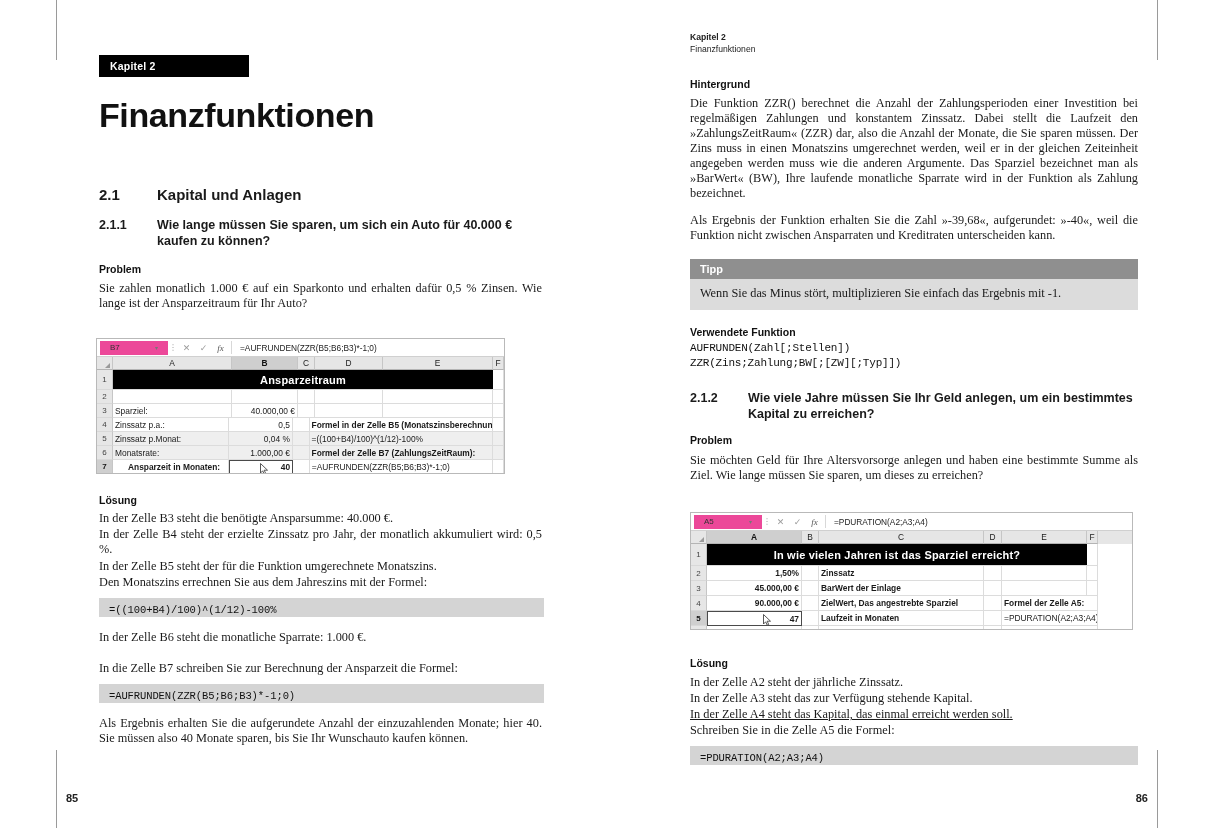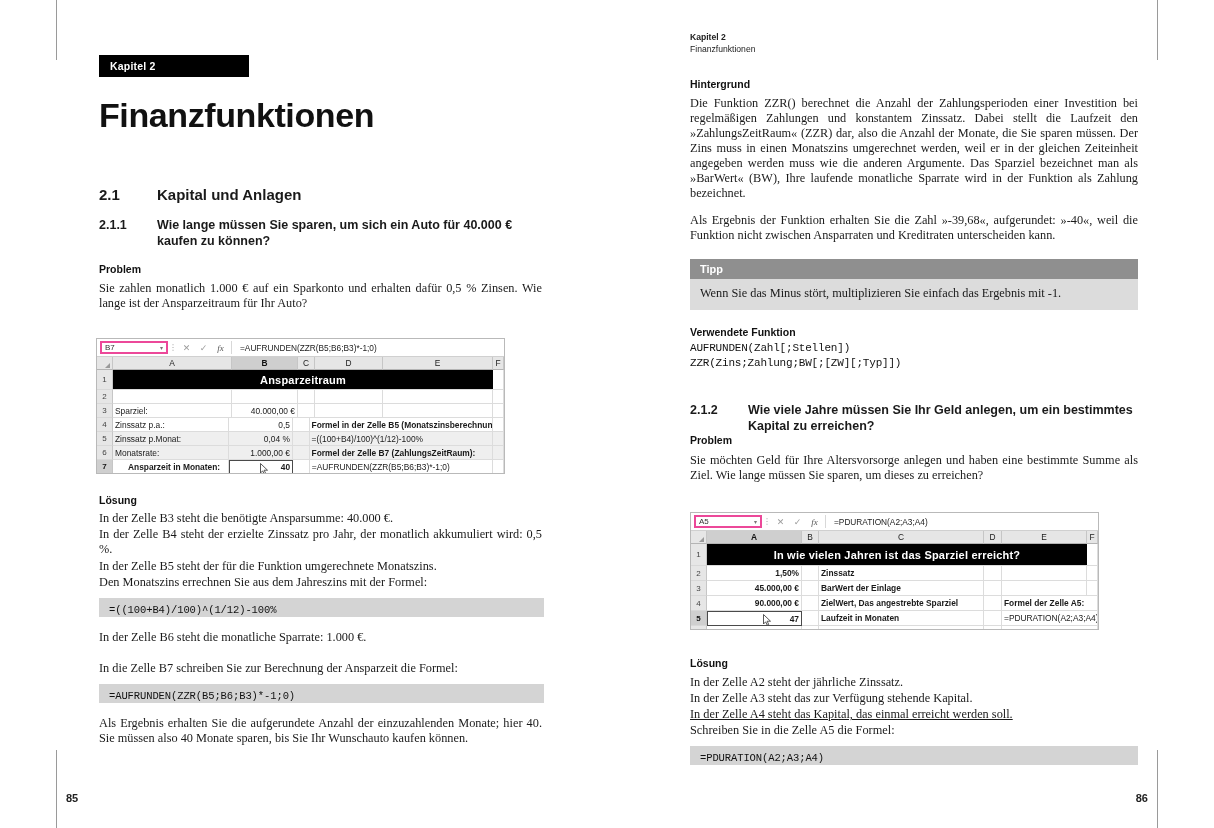--- a/index.html
+++ b/index.html
@@ -116,21 +116,21 @@
   .xl-formula-bar {
     display: flex; align-items: center;
     height: 17px;
     background: #ffffff;
     border-bottom: 1px solid #d0d0d0;
     font-size: 8px;
     color: #444;
   }
   .xl-namebox {
     width: 68px; height: 13px; margin: 2px 0 2px 3px;
-    border: 2px solid #ec4899;
+    border: 7px solid #ec4899;
     background: #fff;
     display: flex; align-items: center; justify-content: space-between;
     padding: 0 3px; box-sizing: border-box;
     font-size: 8px; color: #333;
   }
   .xl-namebox .caret { font-size: 6px; color: #777; }
   .xl-dots { width: 10px; text-align: center; color: #9a9a9a; font-size: 8px; letter-spacing:0; }
   .xl-ico { width: 17px; text-align: center; color: #9c9c9c; font-size: 9px; }
   .xl-ico.fx { font-style: italic; font-family: "Liberation Serif", serif; font-size: 9px; color:#555;}
   .xl-fsep { width:1px; height:13px; background:#d8d8d8; margin:0 2px; }
@@ -412,30 +412,30 @@
     <div class="abs" style="left:83px; top:259px; width:448px;">
       <div class="tip-box-head">Tipp</div>
       <div class="tip-box-body">Wenn Sie das Minus stört, multiplizieren Sie einfach das Ergebnis mit -1.</div>
     </div>
 
     <div class="abs label-bold" style="left:83px; top:326px;">Verwendete Funktion</div>
 
     <div class="abs mono-line" style="left:83px; top:341px;">AUFRUNDEN(Zahl[;Stellen])</div>
     <div class="abs mono-line" style="left:83px; top:356px;">ZZR(Zins;Zahlung;BW[;[ZW][;Typ]])</div>
 
-    <div class="sec-h2" style="left:83px; top:390px; width:450px;margin-top:12px;">
+    <div class="sec-h2" style="left:83px; top:390px; width:450px;">
       <span class="num">2.1.2</span>
       <span class="txt">Wie viele Jahre müssen Sie Ihr Geld anlegen, um ein bestimmtes Kapital zu erreichen?</span>
     </div>
 
     <div class="abs label-bold" style="left:83px; top:434px;">Problem</div>
 
     <div class="abs body-par" style="left:83px; top:453px; width:448px;">Sie möchten Geld für Ihre Altersvorsorge anlegen und haben eine bestimmte Summe als Ziel. Wie lange müssen Sie sparen, um dieses zu erreichen?</div>
 
-    <div class="xl" style="left:83px; top:512px; width:409px; height:118px;">
+    <div class="xl" style="left:83px; top:512px; width:443px; height:118px;">
 
       <div class="xl-formula-bar">
         <div class="xl-namebox">
           <span>A5</span>
           <span class="caret">▾</span>
         </div>
         <div class="xl-dots">⋮</div>
         <div class="xl-ico">✕</div>
         <div class="xl-ico">✓</div>
         <div class="xl-ico fx">fx</div>

